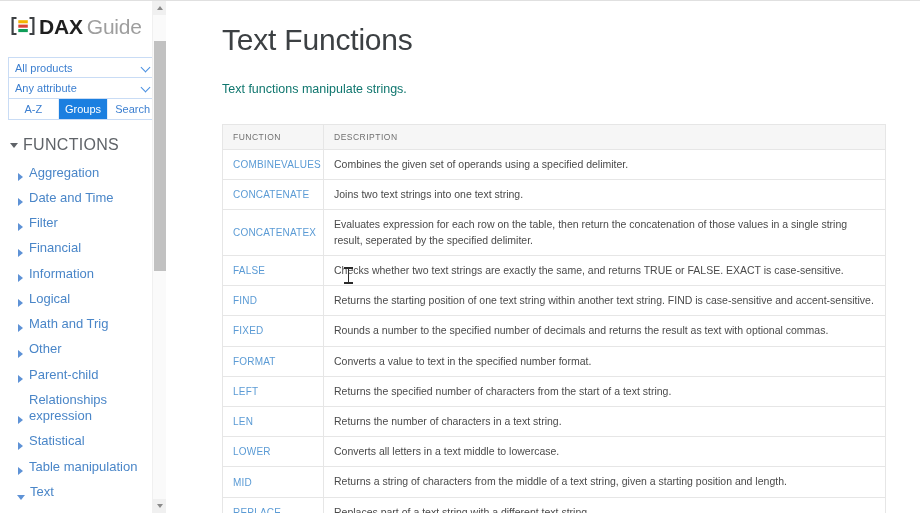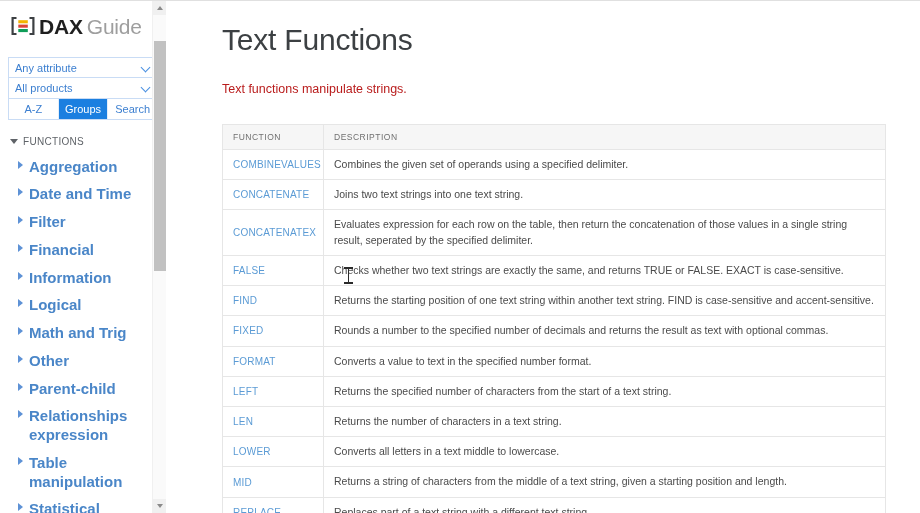--- a/index.html
+++ b/index.html
@@ -102,21 +102,21 @@
     border-right: 1px solid #e3eefb;
   }
   .tab:last-child { border-right: none; }
   .tab.active { background: #1b7fe0; color: #ffffff; }
 
   .nav { margin-top: 16px; padding-left: 10px; padding-right: 14px; }
 
   .nav-section {
     display: flex;
     align-items: center;
-    font-size: 10px;
+    font-size: 16px;
     color: #5f6368;
     letter-spacing: 0.3px;
     margin-bottom: 6px;
     cursor: pointer;
   }
   .caret-down {
     width: 0; height: 0;
     border-left: 4px solid transparent;
     border-right: 4px solid transparent;
     border-top: 5px solid #5f6368;
@@ -133,27 +133,26 @@
     margin-left: 2px;
   }
   .caret-down.blue {
     border-top-color: #5e92d6;
     margin-left: 1px;
     margin-right: 5px;
   }
 
   .nav-item {
     display: flex;
-    align-items: flex-start;
-    font-size: 15px;
+    align-items: flex-end;
+    font-size: 13px;
     color: #4a86c8;
     padding: 4.5px 0 4.5px 6px;
     cursor: pointer;
     line-height: 1.25;
-    font-weight: bold;
   }
   .nav-item .caret-right,
   .nav-item .caret-down { margin-top: 3px; }
   .nav-item-label { flex: 1; }
 
   .fn-list { margin-top: 4px; }
   .fn-item {
     font-size: 10.5px;
     color: #4a90d9;
     letter-spacing: 0.2px;
@@ -211,21 +210,21 @@
 
   #page-title {
     font-size: 30px;
     font-weight: normal;
     color: #3c4043;
     margin-top: 22px;
     letter-spacing: -0.2px;
   }
   #page-desc {
     font-size: 12.5px;
-    color: #b91c1c;
+    color: #0f766e;
     margin-top: 25px;
   }
 
   table {
     width: 664px;
     margin-top: 28px;
     border-collapse: collapse;
     table-layout: fixed;
   }
   th, td {
@@ -299,25 +298,25 @@
           <rect x="8.3" y="14.0" width="9.5" height="3.1" fill="#0f9d58"></rect>
         </svg>
       </span>
       <span class="logo-text">
         <span class="logo-dax">DAX</span><span class="logo-guide">Guide</span>
       </span>
     </div>
 
     <div class="filters">
       <div class="select-box">
+        <span class="select-label">All products</span>
+        <span class="chev"></span>
+      </div>
+      <div class="select-box">
         <span class="select-label">Any attribute</span>
-        <span class="chev"></span>
-      </div>
-      <div class="select-box">
-        <span class="select-label">All products</span>
         <span class="chev"></span>
       </div>
       <div class="tabs">
         <div class="tab">A-Z</div>
         <div class="tab active">Groups</div>
         <div class="tab">Search</div>
       </div>
     </div>
 
     <div class="nav">
@@ -361,25 +360,25 @@
       <div class="nav-item">
         <span class="caret-right"></span>
         <span class="nav-item-label">Parent-child</span>
       </div>
       <div class="nav-item">
         <span class="caret-right"></span>
         <span class="nav-item-label">Relationships expression</span>
       </div>
       <div class="nav-item">
         <span class="caret-right"></span>
+        <span class="nav-item-label">Statistical</span>
+      </div>
+      <div class="nav-item">
+        <span class="caret-right"></span>
         <span class="nav-item-label">Table manipulation</span>
-      </div>
-      <div class="nav-item">
-        <span class="caret-right"></span>
-        <span class="nav-item-label">Statistical</span>
       </div>
       <div class="nav-item">
         <span class="caret-down blue"></span>
         <span class="nav-item-label">Text</span>
       </div>
 
       <div class="fn-list">
         <div class="fn-item">COMBINEVALUES</div>
         <div class="fn-item">CONCATENATE</div>
 

